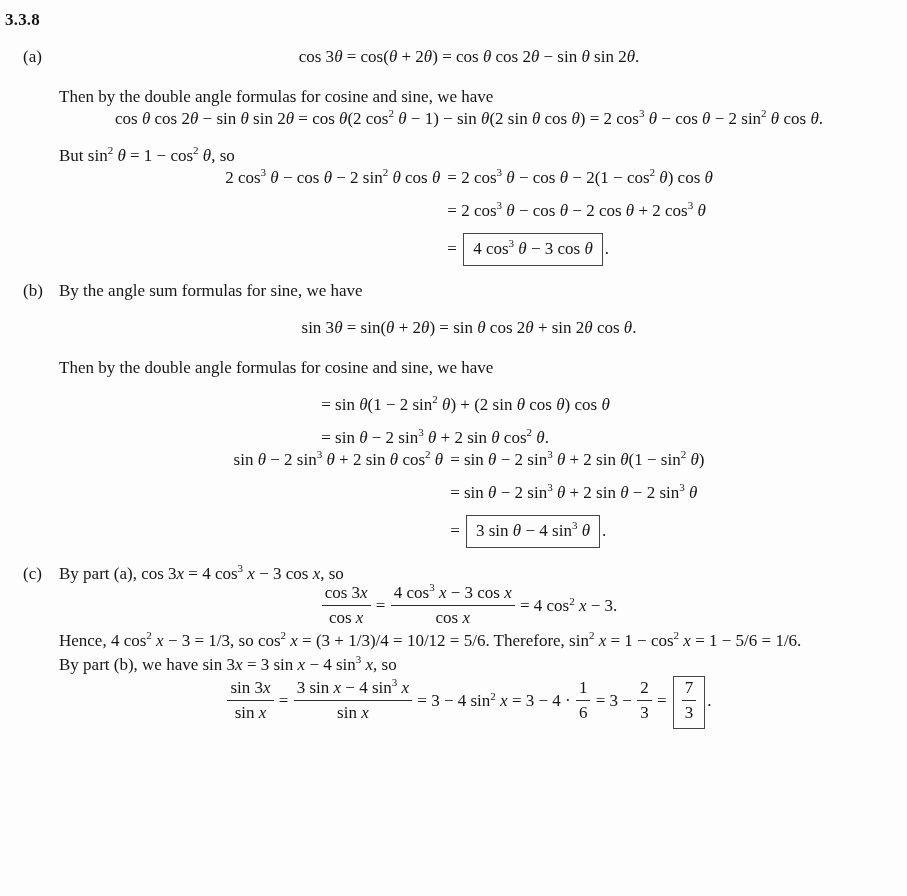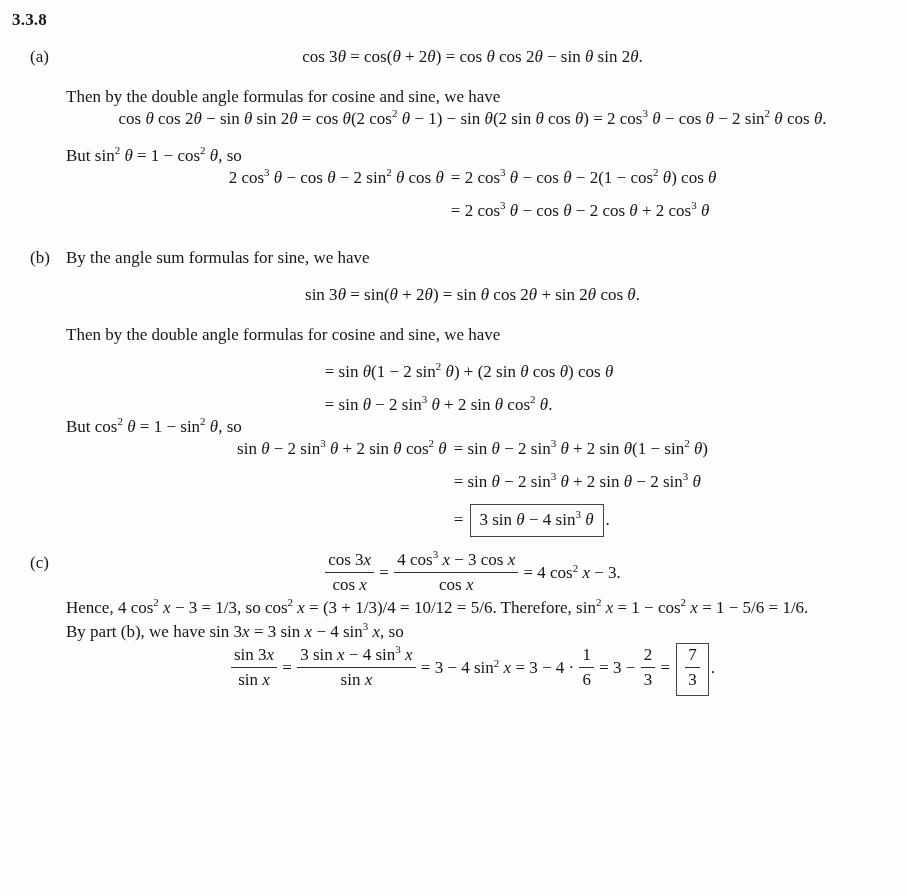--- a/index.html
+++ b/index.html
@@ -10,21 +10,21 @@
     width: 907px;
     height: 896px;
     background: #fdfdfd;
     color: #161616;
     font-family: "Liberation Serif", "DejaVu Serif", serif;
     font-size: 17px;
     line-height: 22px;
     overflow: hidden;
   }
   .page {
-    padding: 9px 28px 0 12px;
+    padding: 9px 28px 0 5px;
   }
   .problem-number {
     font-weight: 700;
     letter-spacing: 0.2px;
   }
   .part {
     position: relative;
     padding-left: 54px;
   }
   .part-a { margin-top: 11px; }
@@ -103,45 +103,46 @@
     <div class="display gap-m">cos 3<i>θ</i> = cos(<i>θ</i> + 2<i>θ</i>) = cos <i>θ</i> cos 2<i>θ</i> − sin <i>θ</i> sin 2<i>θ</i>.</div>
     <p class="text gap-l">Then by the double angle formulas for cosine and sine, we have</p>
     <div class="display gap-s">cos <i>θ</i> cos 2<i>θ</i> − sin <i>θ</i> sin 2<i>θ</i> = cos <i>θ</i>(2 cos<sup>2</sup> <i>θ</i> − 1) − sin <i>θ</i>(2 sin <i>θ</i> cos <i>θ</i>) = 2 cos<sup>3</sup> <i>θ</i> − cos <i>θ</i> − 2 sin<sup>2</sup> <i>θ</i> cos <i>θ</i>.</div>
     <p class="text gap-m">But sin<sup>2</sup> <i>θ</i> = 1 − cos<sup>2</sup> <i>θ</i>, so</p>
     <div class="align gap-s">
       <div class="lhs">2 cos<sup>3</sup> <i>θ</i> − cos <i>θ</i> − 2 sin<sup>2</sup> <i>θ</i> cos <i>θ</i></div>
       <div class="rhs">= 2 cos<sup>3</sup> <i>θ</i> − cos <i>θ</i> − 2(1 − cos<sup>2</sup> <i>θ</i>) cos <i>θ</i></div>
       <div class="lhs"></div>
       <div class="rhs">= 2 cos<sup>3</sup> <i>θ</i> − cos <i>θ</i> − 2 cos <i>θ</i> + 2 cos<sup>3</sup> <i>θ</i></div>
       <div class="lhs"></div>
+      <div class="rhs">= <span class="boxed">4 cos<sup>3</sup> <i>θ</i> − 3 cos <i>θ</i></span>.</div>
     </div>
   </section>
 
   <section class="part part-b">
     <span class="part-label">(b)</span>
     <p class="text">By the angle sum formulas for sine, we have</p>
     <div class="display gap-m">sin 3<i>θ</i> = sin(<i>θ</i> + 2<i>θ</i>) = sin <i>θ</i> cos 2<i>θ</i> + sin 2<i>θ</i> cos <i>θ</i>.</div>
     <p class="text gap-l">Then by the double angle formulas for cosine and sine, we have</p>
     <div class="align gap-m">
       <div class="rhs">= sin <i>θ</i>(1 − 2 sin<sup>2</sup> <i>θ</i>) + (2 sin <i>θ</i> cos <i>θ</i>) cos <i>θ</i></div>
       <div class="lhs"></div>
       <div class="rhs">= sin <i>θ</i> − 2 sin<sup>3</sup> <i>θ</i> + 2 sin <i>θ</i> cos<sup>2</sup> <i>θ</i>.</div>
     </div>
-    <p class="text gap-s">But cos<sup>2</sup> <i>θ</i> = 1 − sin<sup>2</sup> <i>θ</i>, so</p>
     <div class="align gap-s">
       <div class="lhs">sin <i>θ</i> − 2 sin<sup>3</sup> <i>θ</i> + 2 sin <i>θ</i> cos<sup>2</sup> <i>θ</i></div>
       <div class="rhs">= sin <i>θ</i> − 2 sin<sup>3</sup> <i>θ</i> + 2 sin <i>θ</i>(1 − sin<sup>2</sup> <i>θ</i>)</div>
       <div class="lhs"></div>
       <div class="rhs">= sin <i>θ</i> − 2 sin<sup>3</sup> <i>θ</i> + 2 sin <i>θ</i> − 2 sin<sup>3</sup> <i>θ</i></div>
       <div class="lhs"></div>
       <div class="rhs">= <span class="boxed">3 sin <i>θ</i> − 4 sin<sup>3</sup> <i>θ</i></span>.</div>
     </div>
   </section>
 
   <section class="part part-c">
     <span class="part-label">(c)</span>
+    <p class="text">By part (a), cos 3<i>x</i> = 4 cos<sup>3</sup> <i>x</i> − 3 cos <i>x</i>, so</p>
     <div class="display gap-s"><span class="frac"><span class="num">cos 3<i>x</i></span><span class="den">cos <i>x</i></span></span> = <span class="frac"><span class="num">4 cos<sup>3</sup> <i>x</i> − 3 cos <i>x</i></span><span class="den">cos <i>x</i></span></span> = 4 cos<sup>2</sup> <i>x</i> − 3.</div>
     <p class="text gap-s">Hence, 4 cos<sup>2</sup> <i>x</i> − 3 = 1/3, so cos<sup>2</sup> <i>x</i> = (3 + 1/3)/4 = 10/12 = 5/6. Therefore, sin<sup>2</sup> <i>x</i> = 1 − cos<sup>2</sup> <i>x</i> = 1 − 5/6 = 1/6.</p>
     <p class="text gap-xxs">By part (b), we have sin 3<i>x</i> = 3 sin <i>x</i> − 4 sin<sup>3</sup> <i>x</i>, so</p>
     <div class="display gap-s"><span class="frac"><span class="num">sin 3<i>x</i></span><span class="den">sin <i>x</i></span></span> = <span class="frac"><span class="num">3 sin <i>x</i> − 4 sin<sup>3</sup> <i>x</i></span><span class="den">sin <i>x</i></span></span> = 3 − 4 sin<sup>2</sup> <i>x</i> = 3 − 4 · <span class="frac"><span class="num">1</span><span class="den">6</span></span> = 3 − <span class="frac"><span class="num">2</span><span class="den">3</span></span> = <span class="boxed boxed-frac"><span class="frac"><span class="num">7</span><span class="den">3</span></span></span>.</div>
   </section>
 
 </div>
 
 </body></html>

